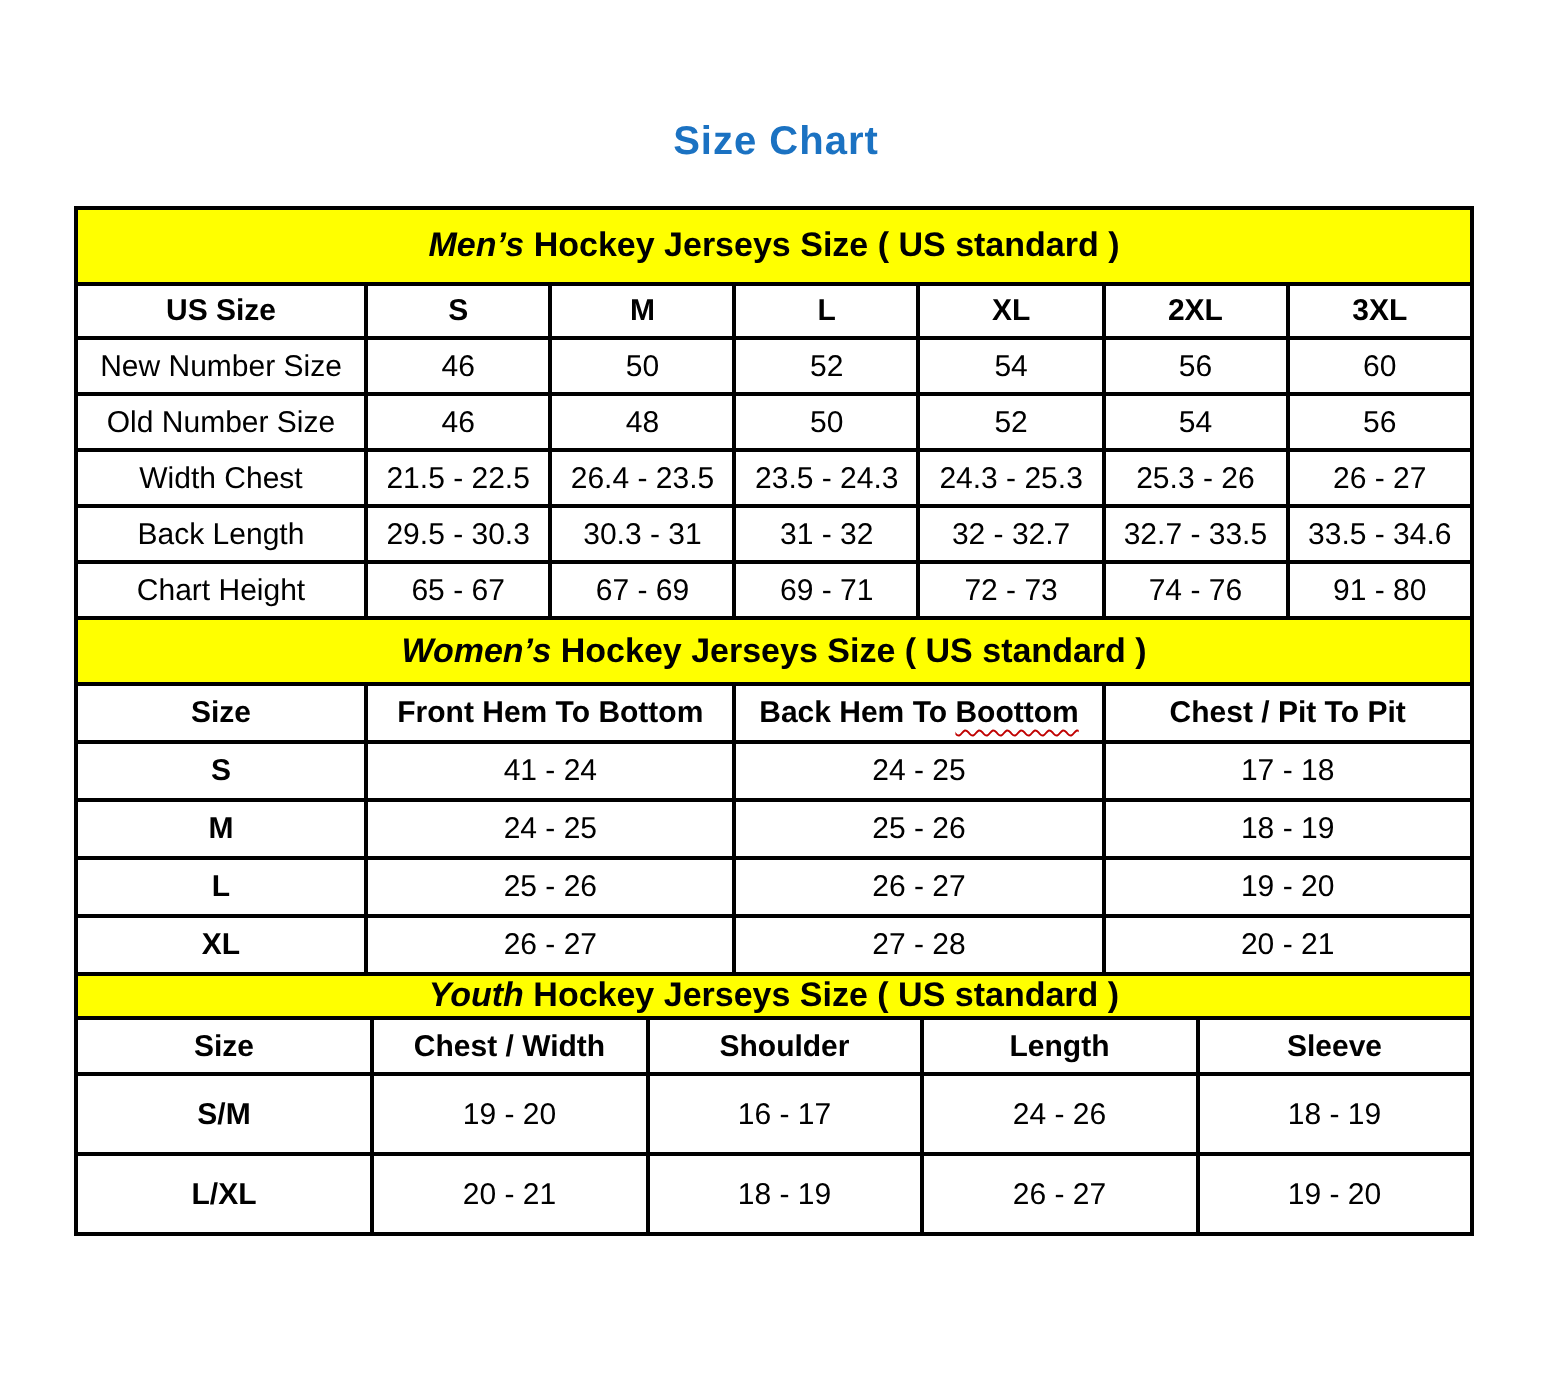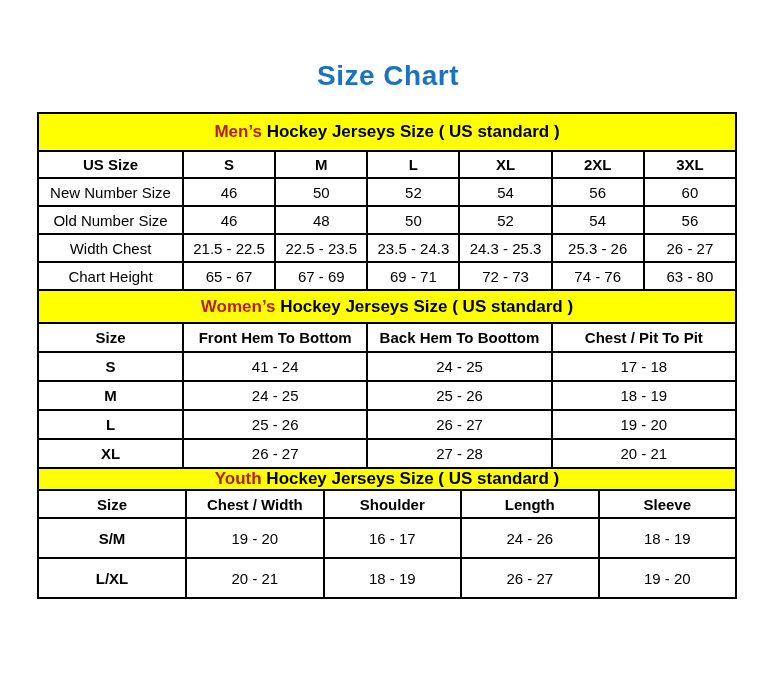--- a/index.html
+++ b/index.html
@@ -12,21 +12,21 @@
     position: relative;
     width: 776px;
     height: 692px;
     background: #ffffff;
     overflow: hidden;
   }
   .title {
     padding-top: 60px;
     margin: 0 0 20px 0;
     text-align: center;
-    font-size: 28px;
+    font-size: 20px;
     font-weight: bold;
     color: #1b72c2;
     letter-spacing: 0.5px;
   }
   .chart-wrap {
     width: 700px;
     margin-left: 37px;
   }
   table.size-table {
     width: 700px;
@@ -44,35 +44,36 @@
     color: #000000;
     font-size: 15px;
     overflow: hidden;
     white-space: nowrap;
   }
   .banner-cell {
     background: #ffff00;
     font-size: 17px;
     font-weight: bold;
   }
-  .banner-highlight { color: #b91c1c; }
+  .banner-highlight { color: #000000; font-style: italic; }
   th { font-weight: bold; }
   td.value { font-weight: normal; }
   td.row-label { font-weight: normal; }
   td.row-label-bold { font-weight: bold; }
   .men-banner-row    { height: 38px; }
   .men-header-row    { height: 27px; }
   .men-data-row      { height: 28px; }
   .women-banner-row  { height: 33px; }
   .women-header-row  { height: 29px; }
   .women-data-row    { height: 29px; }
   .youth-banner-row  { height: 19px; margin-top: 36px; }
   .youth-header-row  { height: 28px; }
   .youth-data-row    { height: 40px; }
   .spellcheck {
+    text-decoration: underline;
     text-decoration-style: wavy;
     text-decoration-color: #c00000;
     text-decoration-thickness: 1px;
     text-underline-offset: 3px;
   }
 </style>
 </head>
 <body>
 
 <div class="page">
@@ -120,34 +121,43 @@
         <td class="value">46</td>
         <td class="value">48</td>
         <td class="value">50</td>
         <td class="value">52</td>
         <td class="value">54</td>
         <td class="value">56</td>
       </tr>
       <tr class="men-data-row">
         <td class="row-label">Width Chest</td>
         <td class="value">21.5 - 22.5</td>
-        <td class="value">22.5 - 23.5</td>
+        <td class="value">26.4 - 23.5</td>
         <td class="value">23.5 - 24.3</td>
         <td class="value">24.3 - 25.3</td>
         <td class="value">25.3 - 26</td>
         <td class="value">26 - 27</td>
+      </tr>
+      <tr class="men-data-row">
+        <td class="row-label">Back Length</td>
+        <td class="value">29.5 - 30.3</td>
+        <td class="value">30.3 - 31</td>
+        <td class="value">31 - 32</td>
+        <td class="value">32 - 32.7</td>
+        <td class="value">32.7 - 33.5</td>
+        <td class="value">33.5 - 34.6</td>
       </tr>
       <tr class="men-data-row">
         <td class="row-label">Chart Height</td>
         <td class="value">65 - 67</td>
         <td class="value">67 - 69</td>
         <td class="value">69 - 71</td>
         <td class="value">72 - 73</td>
         <td class="value">74 - 76</td>
-        <td class="value">63 - 80</td>
+        <td class="value">91 - 80</td>
       </tr>
     </tbody>
       </table>
 
     <table class="size-table">
       <colgroup>
         <col style="width:145px">
           <col>
           <col>
           <col>

